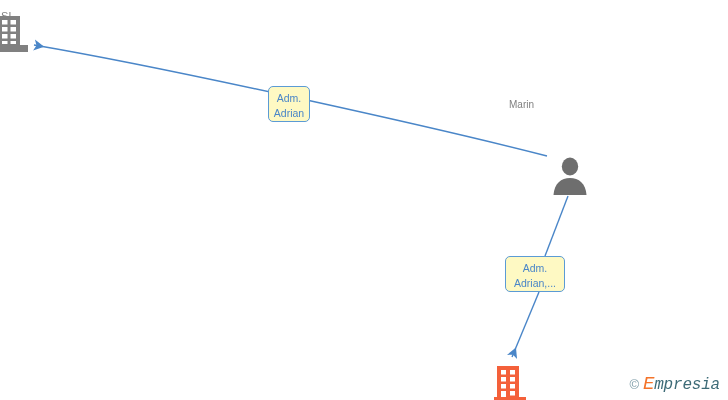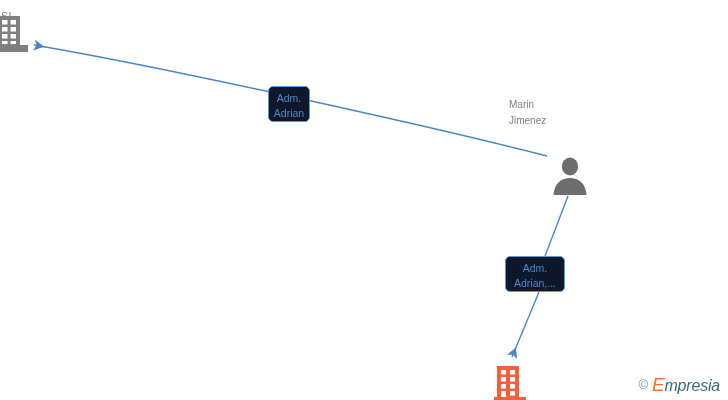--- a/index.html
+++ b/index.html
@@ -72,21 +72,21 @@
     left: 491px;
     top: 364px;
     width: 40px;
     height: 40px;
   }
 
   
   .rel-box {
     position: absolute;
     box-sizing: border-box;
-    background: #0f172a;
+    background: #fef9c3;
     border: 1px solid #5b9bd5;
     border-radius: 5px;
     color: #4a86c8;
     font-size: 10.5px;
     line-height: 15px;
     text-align: center;
     padding: 4px 2px 4px 2px;
     z-index: 5;
   }
   #rel-box-1 {
@@ -112,21 +112,21 @@
     align-items: center;
     gap: 4px;
     font-size: 15px;
   }
   #watermark-copyright {
     color: #7a9aa6;
     font-size: 13px;
     line-height: 1;
   }
   #watermark-brand {
-    font-family: Liberation Sans, sans-serif;
+    font-family: Liberation Mono, monospace;
     font-style: italic;
     font-size: 16px;
     line-height: 1;
     color: #3d6b77;
     letter-spacing: -0.2px;
   }
   #watermark-brand .brand-e {
     color: #f4742b;
     font-size: 19px;
   }
@@ -166,21 +166,20 @@
       <rect x="12" y="22" width="5.5" height="4.5" fill="#ffffff"></rect>
       <rect x="20.5" y="22" width="5.5" height="4.5" fill="#ffffff"></rect>
       <rect x="12" y="29" width="5.5" height="3" fill="#ffffff"></rect>
       <rect x="20.5" y="29" width="5.5" height="3" fill="#ffffff"></rect>
     </svg>
     <div id="label-company-top">GA  SL</div>
   </div>
 
   <div id="label-person">
     <div>Marin</div>
-    <div>Jimenez</div>
   </div>
 
   <div class="node" id="node-person">
     <svg width="42" height="42" viewBox="0 0 42 42">
 
       <ellipse cx="21" cy="11.5" rx="8.2" ry="9" fill="#6e6e6e"></ellipse>
 
       <path d="M 4.5,40 C 5.2,28.5 12.2,23 21,23 C 29.8,23 36.8,28.5 37.5,40 Z" fill="#6e6e6e"></path>
     </svg>
   </div>

